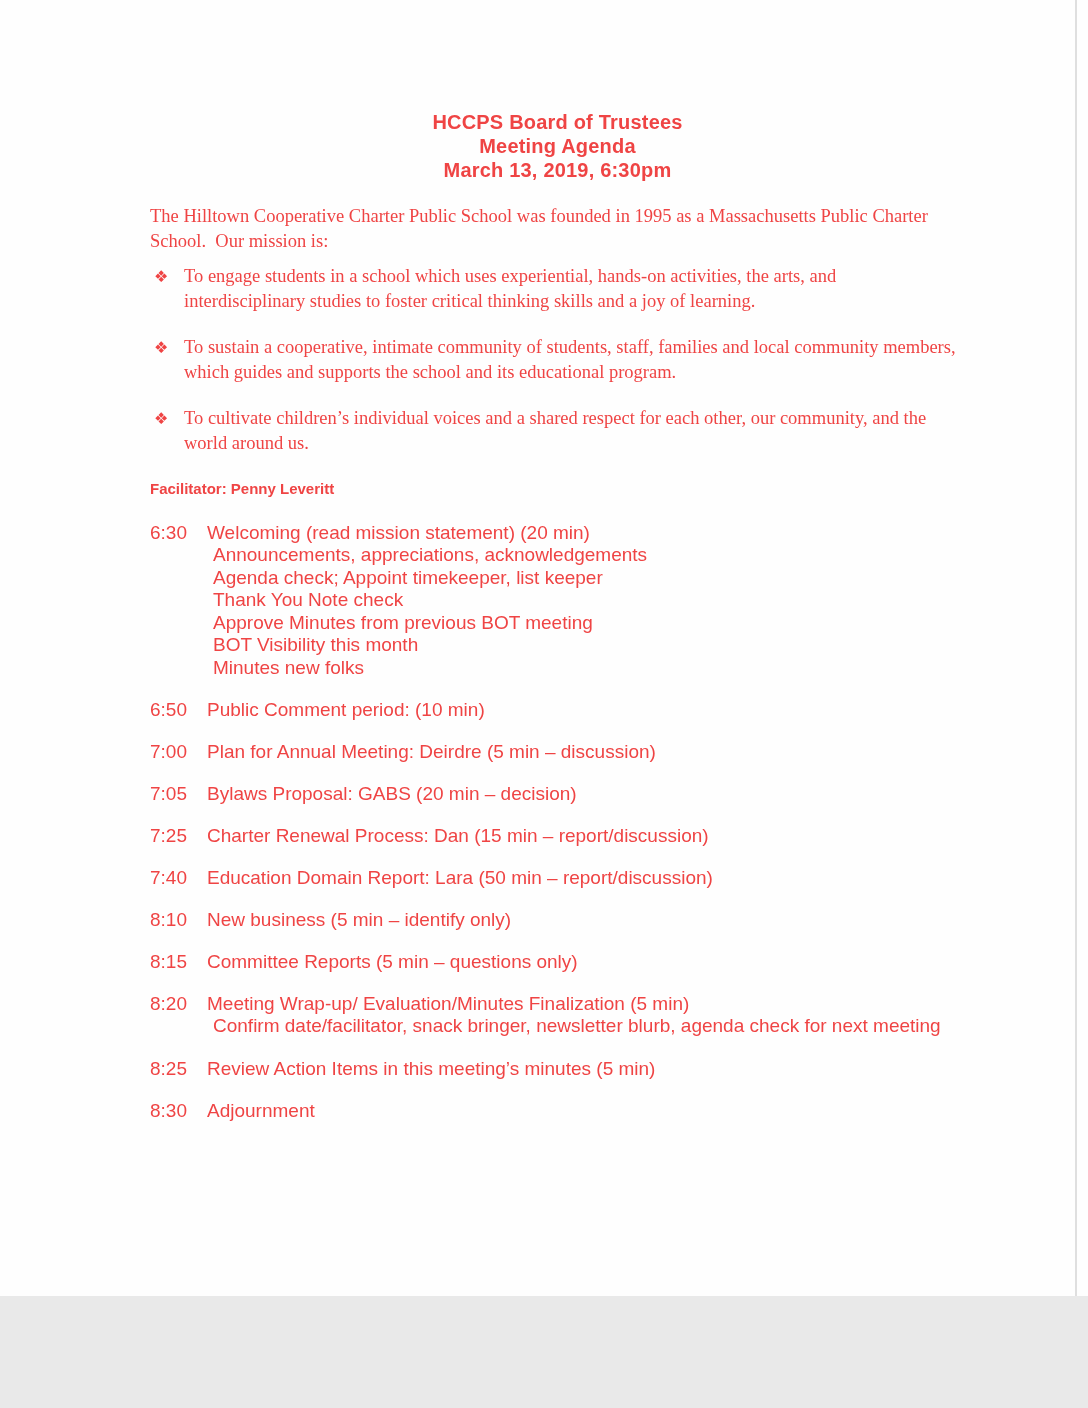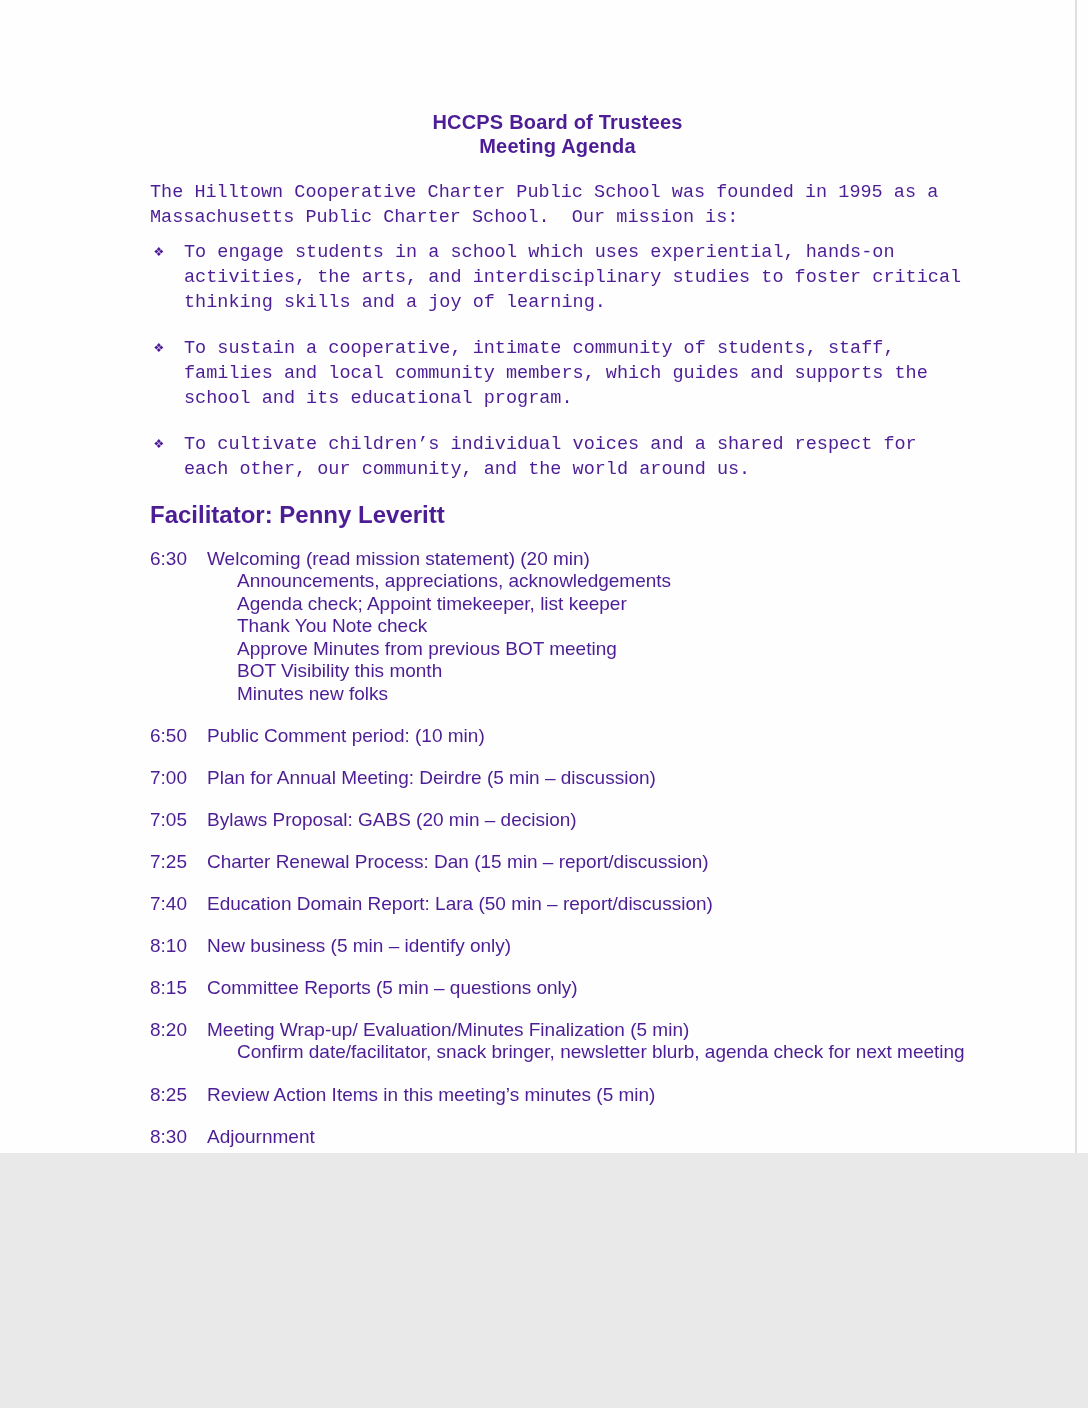--- a/index.html
+++ b/index.html
@@ -1,21 +1,21 @@
 <!DOCTYPE html>
 <html><head>
 <meta charset="utf-8">
 <style>
   html, body { margin: 0; padding: 0; background: #e9e9e9; }
   .page {
     position: relative;
     width: 1088px;
-    height: 1153px;
+    height: 1296px;
     background: #fefefe;
-    color: #4c1d95;
+    color: #ef4444;
     overflow: hidden;
     margin: 0 auto;
     font-family: "Liberation Sans", sans-serif;
   }
   .scan-edge {
     position: absolute;
     top: 0; bottom: 0;
     left: 1075px;
     width: 2px;
     background: #d9d9d9;
@@ -29,21 +29,21 @@
   }
   .title-block {
     text-align: center;
     font-weight: bold;
     font-size: 20px;
     line-height: 24px;
     letter-spacing: .2px;
   }
   .intro {
     margin-top: 22px;
-    font-family: Liberation Mono, monospace;
+    font-family: Liberation Serif, serif;
     font-size: 18.5px;
     line-height: 25px;
   }
   .intro-paragraph {
     width: 800px;
     white-space: pre-wrap;
   }
   .bullets { margin-top: 10px; }
   .bullet-item {
     display: flex;
@@ -53,50 +53,51 @@
   .bullet-glyph {
     width: 30px;
     flex: 0 0 30px;
     padding-left: 4px;
     font-size: 16px;
   }
   .bullet-text { flex: 1; }
   .facilitator {
     margin-top: 20px;
     font-weight: bold;
-    font-size: 24px;
+    font-size: 15px;
     line-height: 23px;
   }
   .agenda { margin-top: 21px; }
   .agenda-row {
     display: flex;
     margin-bottom: 19px;
     font-size: 19px;
     line-height: 23px;
   }
   .agenda-time {
     flex: 0 0 57px;
     font-weight: normal;
   }
   .agenda-body { flex: 1; }
   .agenda-title-bold { font-weight: normal; }
   .agenda-sublines { margin-left: 6px; }
-  .agenda-subline { line-height: 22.5px; margin-left: 24px; }
+  .agenda-subline { line-height: 22.5px; }
 </style>
 </head>
 <body>
 
 <div class="page">
   <div class="scan-edge"></div>
 
   <div class="content">
 
     <div class="title-block">
       <div>HCCPS Board of Trustees</div>
       <div>Meeting Agenda</div>
+      <div>March 13, 2019, 6:30pm</div>
     </div>
 
     <div class="intro">
       <div class="intro-paragraph">The Hilltown Cooperative Charter Public School was founded in 1995 as a Massachusetts Public Charter School.  Our mission is:</div>
 
       <div class="bullets">
 
           <div class="bullet-item">
             <span class="bullet-glyph">❖</span>
             <span class="bullet-text">To engage students in a school which uses experiential, hands-on activities, the arts, and interdisciplinary studies to foster critical thinking skills and a joy of learning.</span>

